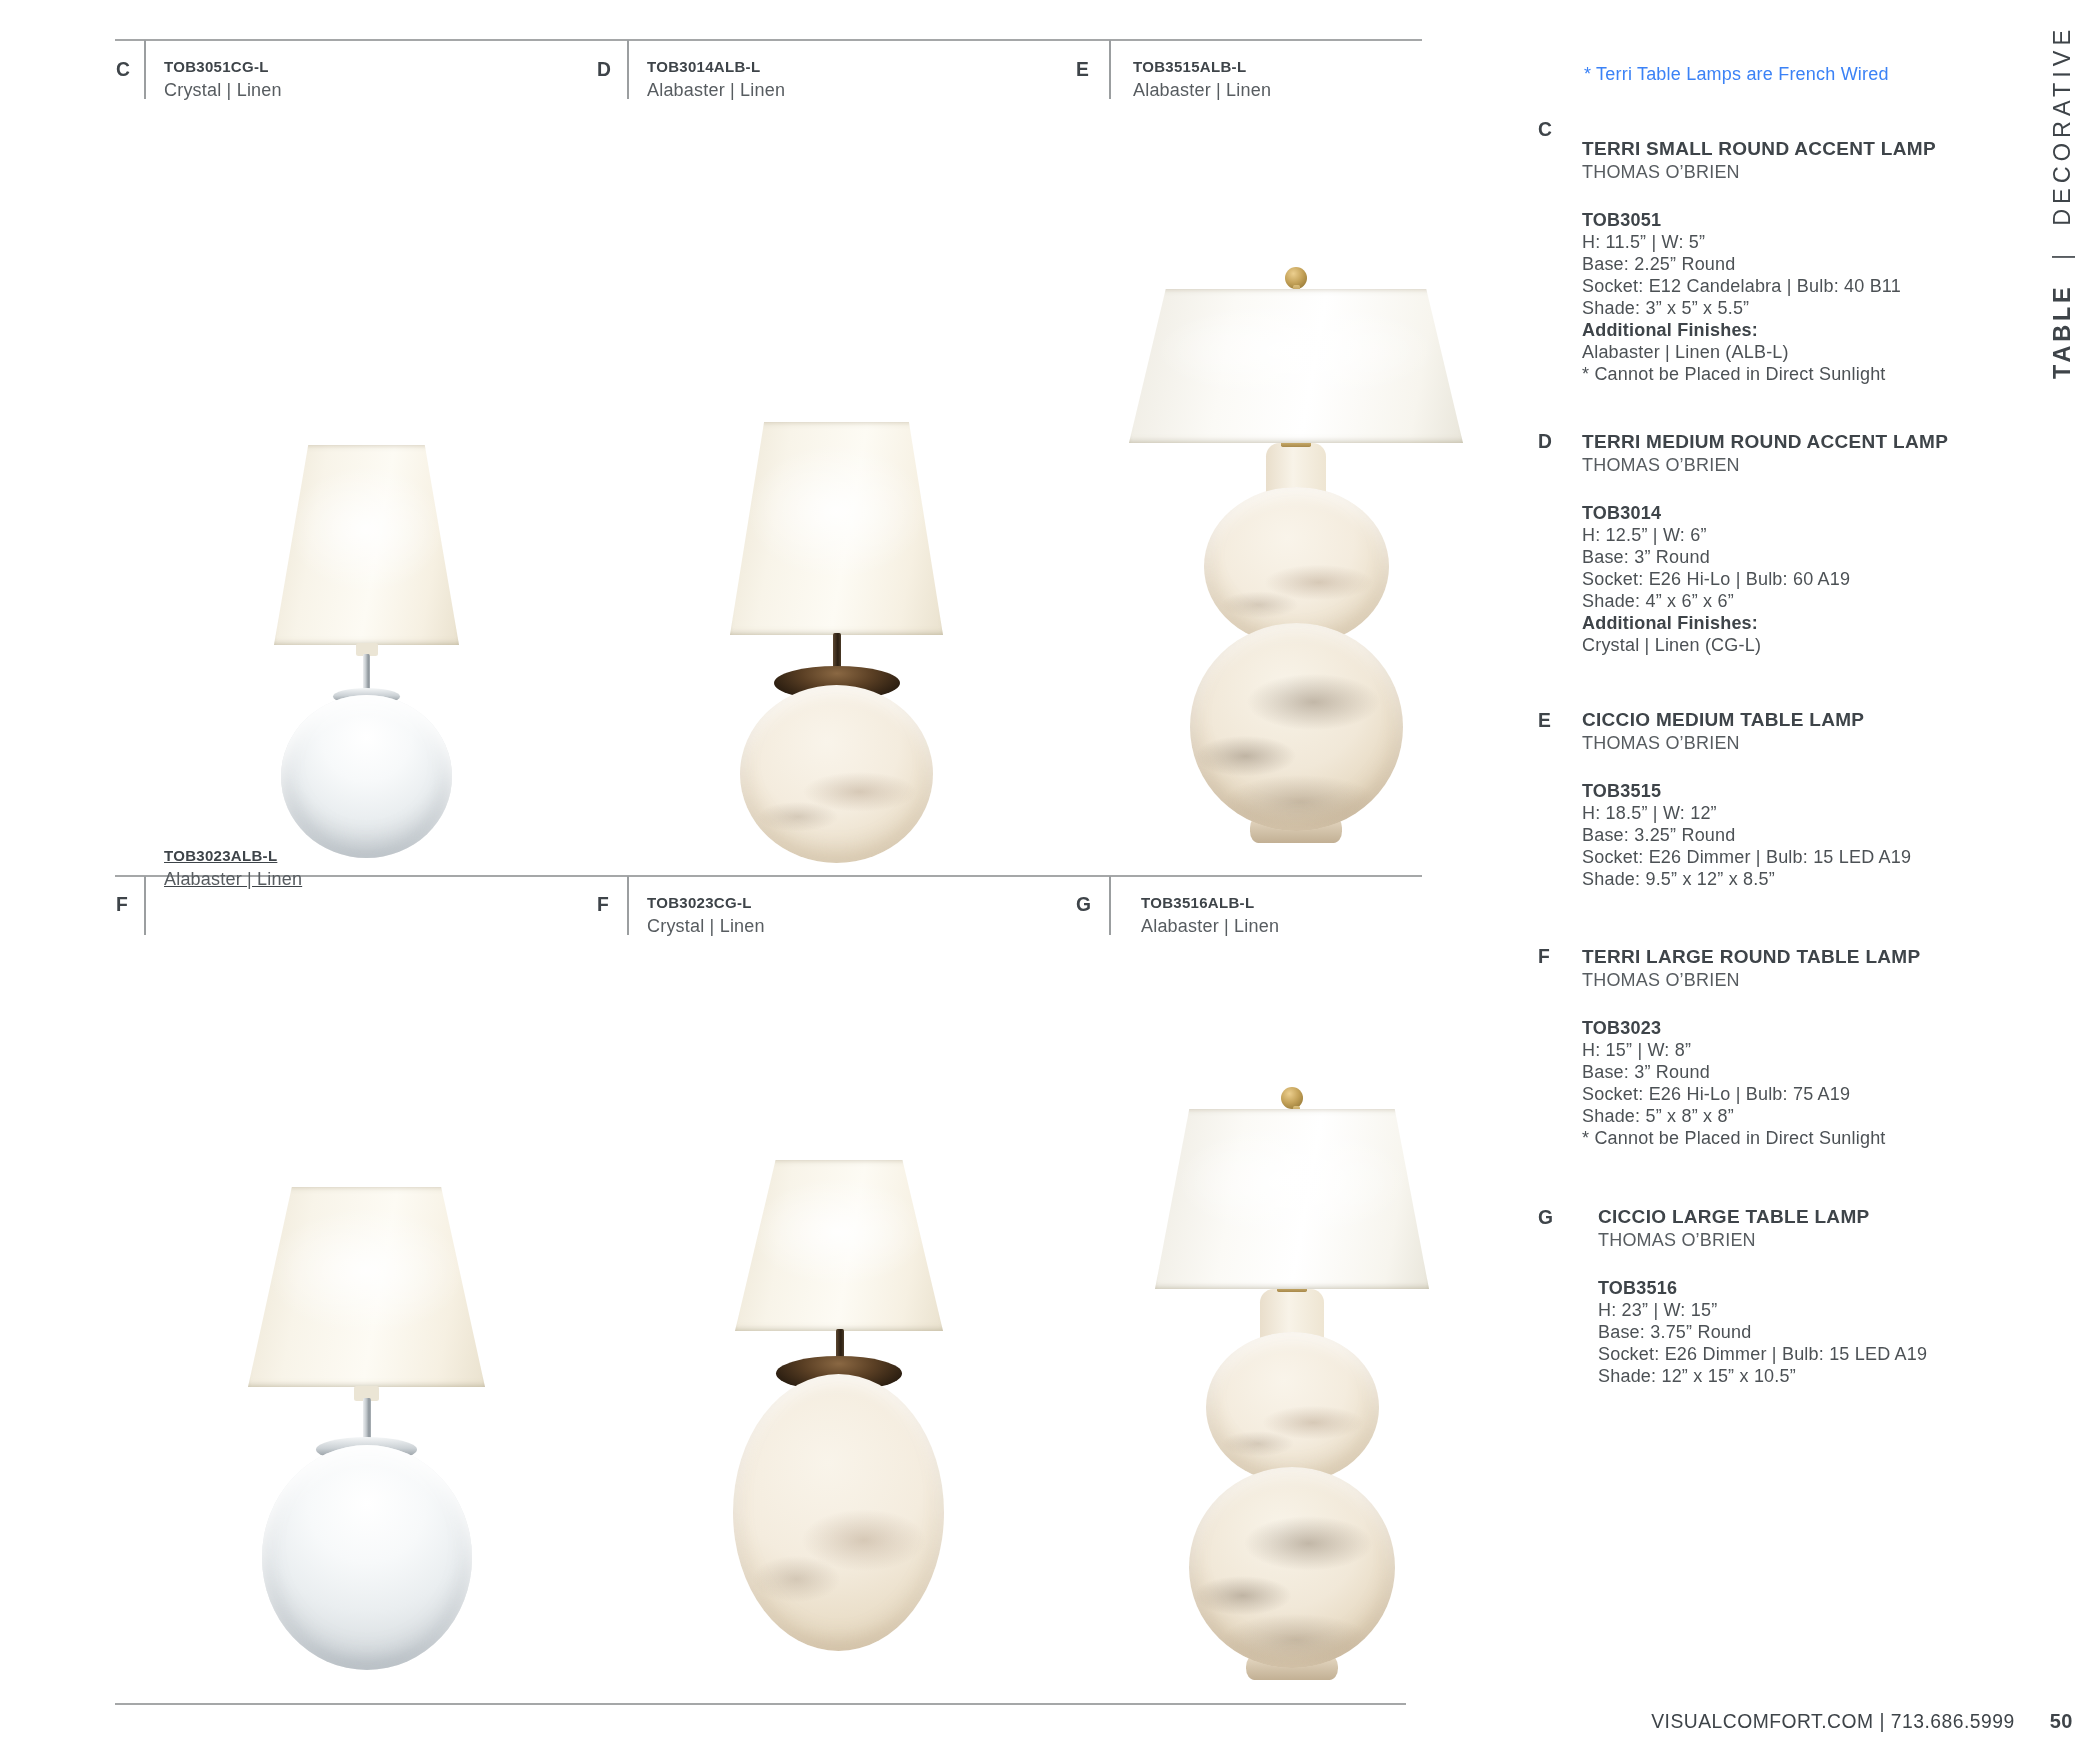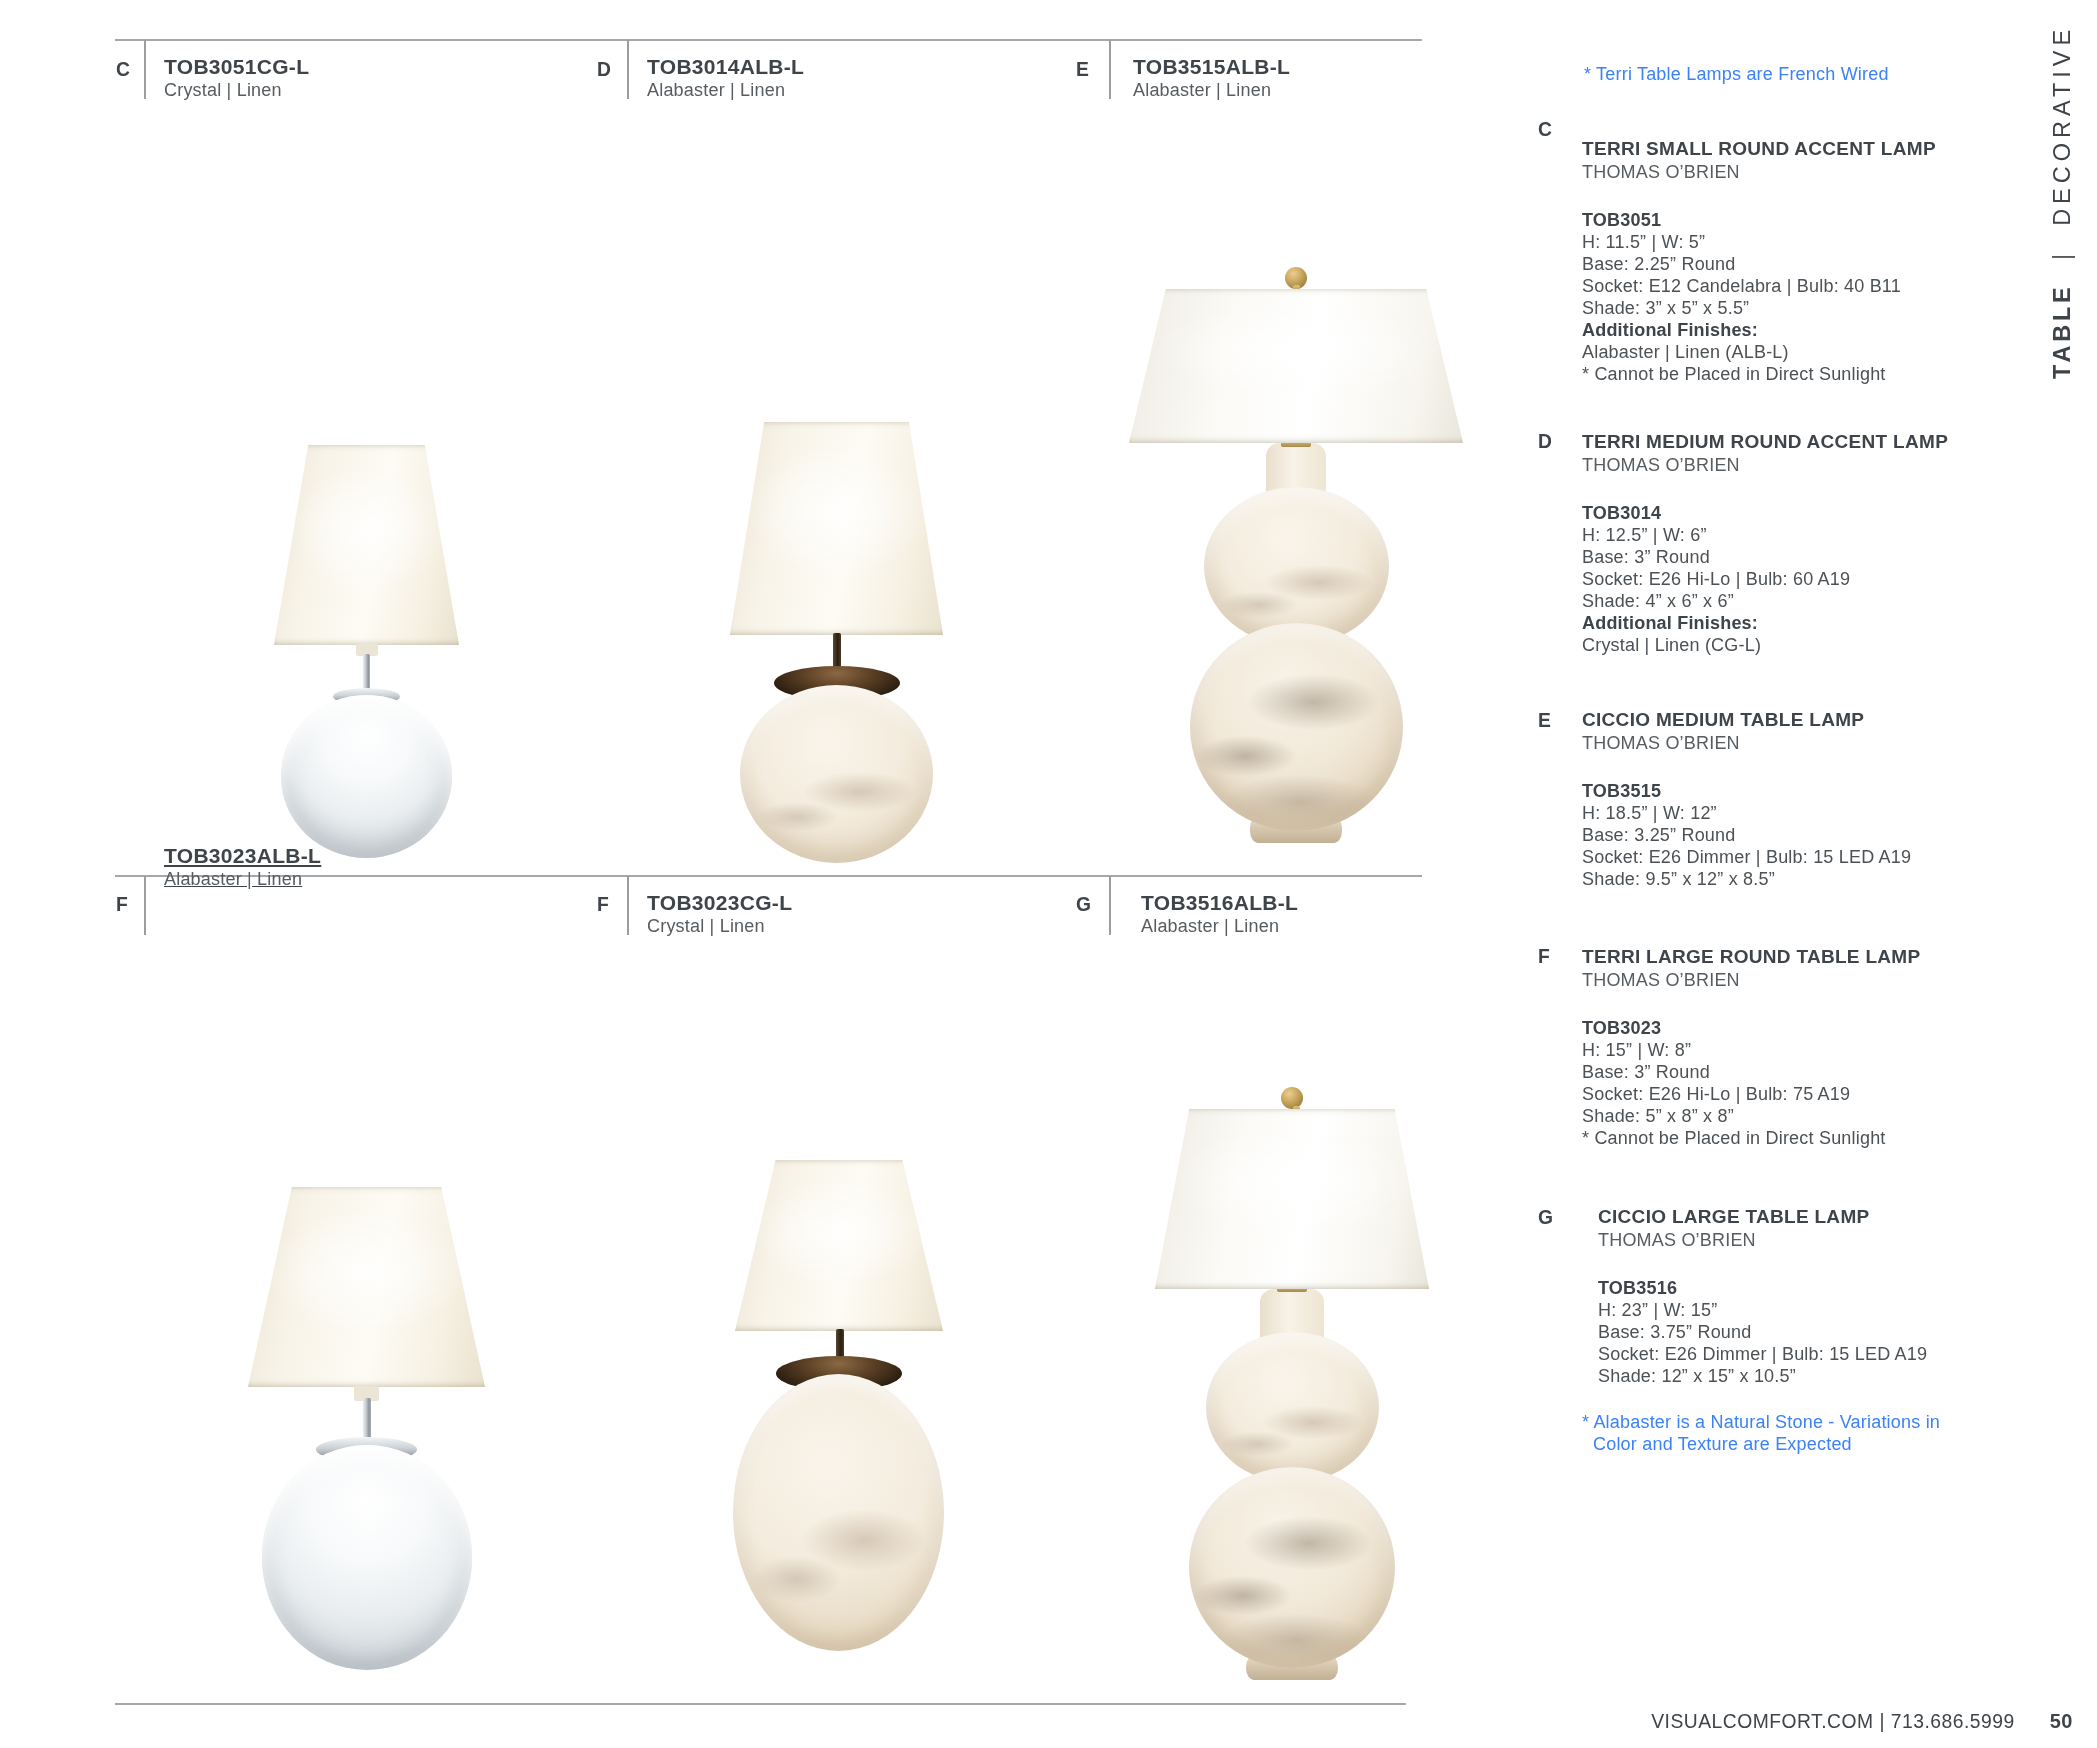--- a/index.html
+++ b/index.html
@@ -5,21 +5,21 @@
   html,body { margin:0; padding:0; background:#ffffff; }
   .page { position:relative; width:2098px; height:1749px; background:#ffffff;
           font-family:"Liberation Sans", sans-serif; color:#3e4449; overflow:hidden; }
 
   .rule  { position:absolute; height:1.7px; background:#a5a7a8; }
   .vdiv  { position:absolute; width:1.7px;  background:#9b9ea0; }
 
   
   .letter { position:absolute; font-weight:bold; font-size:19.3px; letter-spacing:0.3px; color:#3e4449; }
   .labelblock { position:absolute; line-height:23.5px; }
-  .labelblock .code   { font-weight:bold; font-size:21px; letter-spacing:0.3px; color:#3e4449; }
+  .labelblock .code   { font-weight:bold; font-size:15px; letter-spacing:0.3px; color:#3e4449; }
   .labelblock .finish { font-size:18px; color:#575c60; letter-spacing:0.2px; }
 
   
   .note { position:absolute; font-size:18px; color:#3b82f6; letter-spacing:0.2px; }
   .section { position:absolute; width:503px; font-size:18px; line-height:22px; color:#4c5155; letter-spacing:0.2px; }
   .section .name { font-weight:bold; font-size:19px; line-height:23.5px; color:#3e4449; letter-spacing:0.3px; }
   .section .designer { line-height:23.5px; color:#575c60; margin-bottom:25px; }
   .section .sku { font-weight:bold; color:#3e4449; }
   .spec.bold { font-weight:bold; color:#3e4449; }
   .alnote-l2 { padding-left:11px; }
@@ -247,24 +247,20 @@
   <div class="section" style="left:1582px; top:1205px;margin-left:16px;">
     <div class="name">CICCIO LARGE TABLE LAMP</div>
     <div class="designer">THOMAS O’BRIEN</div>
     <div class="sku">TOB3516</div>
     <div class="spec">H: 23” | W: 15”</div>
     <div class="spec">Base: 3.75” Round</div>
     <div class="spec">Socket: E26 Dimmer | Bulb: 15 LED A19</div>
     <div class="spec">Shade: 12” x 15” x 10.5”</div>
   </div>
 
-  <div class="note" style="left:1582px; top:1411px; line-height:22px;">
-    <div>* Alabaster is a Natural Stone - Variations in</div>
-    <div class="alnote-l2">Color and Texture are Expected</div>
-  </div>
 
   <div class="sidetab">
     <span class="b">TABLE</span>
     <span class="sep">|</span>
     <span class="l">DECORATIVE</span>
   </div>
 
   <div class="footer">
     <span>VISUALCOMFORT.COM  |  713.686.5999</span>
     <span class="pg">50</span>

